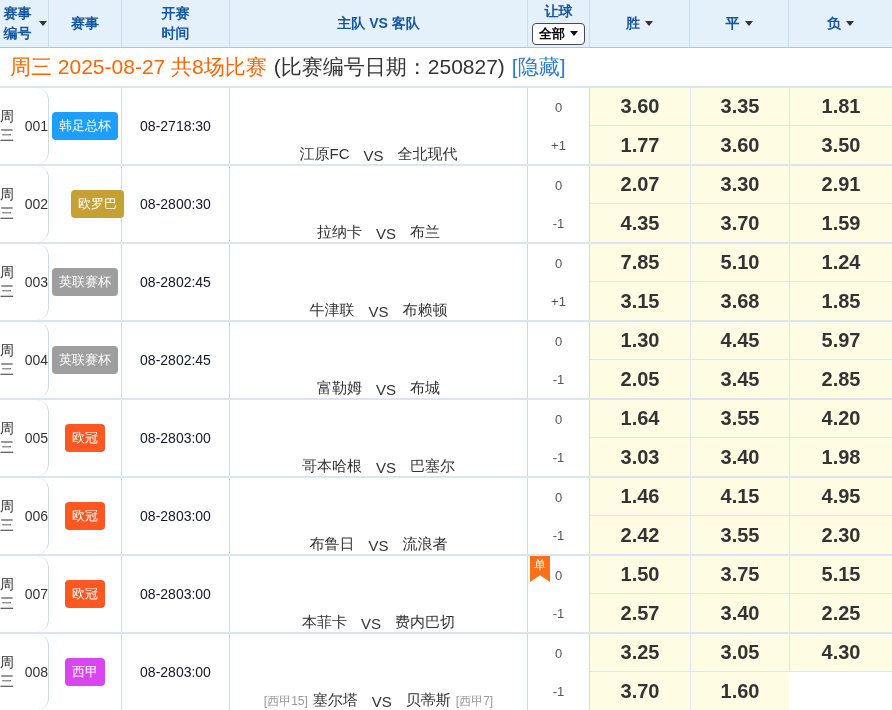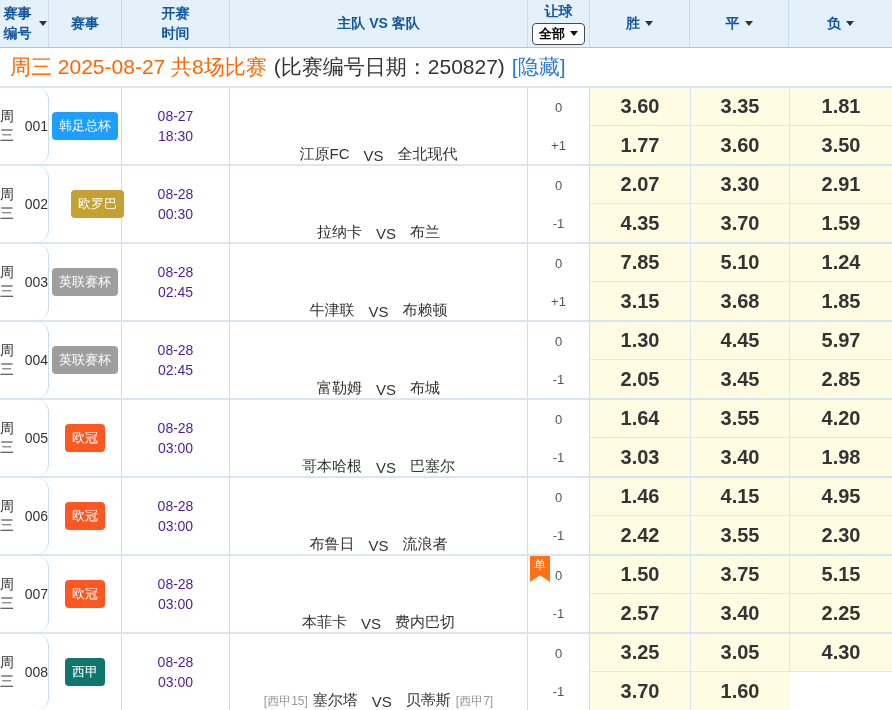--- a/index.html
+++ b/index.html
@@ -47,21 +47,21 @@
   .cell {
     display:flex; align-items:center; justify-content:center;
     border-right:1px solid #c8def0; height:100%;
   }
   .c-id   { width:49px; flex-direction:row; font-size:14px; color:#333; line-height:19px;border-radius:12px; }
   .c-league { width:73px; }
   .badge {
     color:#fff; font-size:13px; padding:5px 7px; border-radius:4px;
     cursor:pointer; white-space:nowrap;
   }
-  .c-time { width:108px; flex-direction:column; font-size:14px; color:#4c1d95; line-height:20px; }
+  .c-time { width:108px; flex-direction:row; font-size:14px; color:#0f172a; line-height:20px; }
   .c-teams { width:298px; font-size:15px; color:#333;align-items:flex-end; }
   .vs { margin:0 14px; }
   .rank { color:#999; font-size:12px; margin:0 5px; }
   .rank:empty { display:none; }
   .c-handicap { width:62px; flex-direction:column; position:relative; }
   .h-val {
     flex:1; width:100%; display:flex; align-items:center; justify-content:center;
     font-size:13px; color:#555;
   }
   .single-tag {
@@ -362,21 +362,21 @@
       <div class="odd">2.25</div>
     </div>
   </div>
 
   <div class="group">
     <div class="cell c-id">
       <div>周三</div>
       <div>008</div>
     </div>
     <div class="cell c-league">
-      <span class="badge" style="background: #0f766e;">西甲</span>
+      <span class="badge" style="background: #d946ef;">西甲</span>
     </div>
     <div class="cell c-time">
       <div>08-28</div>
       <div>03:00</div>
     </div>
     <div class="cell c-teams">
       <span class="rank">[西甲15]</span>
       <span class="team">塞尔塔</span>
       <span class="vs">VS</span>
       <span class="team">贝蒂斯</span>

